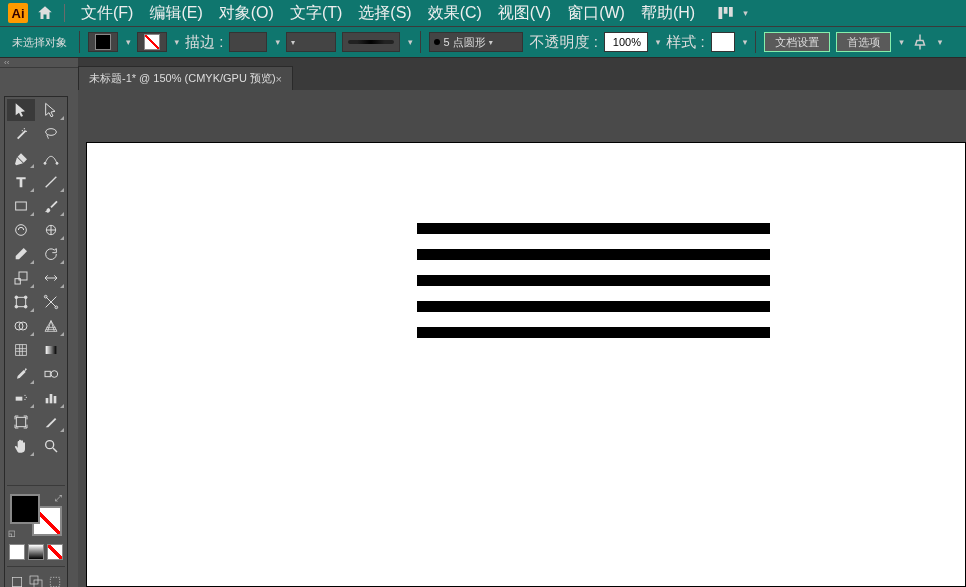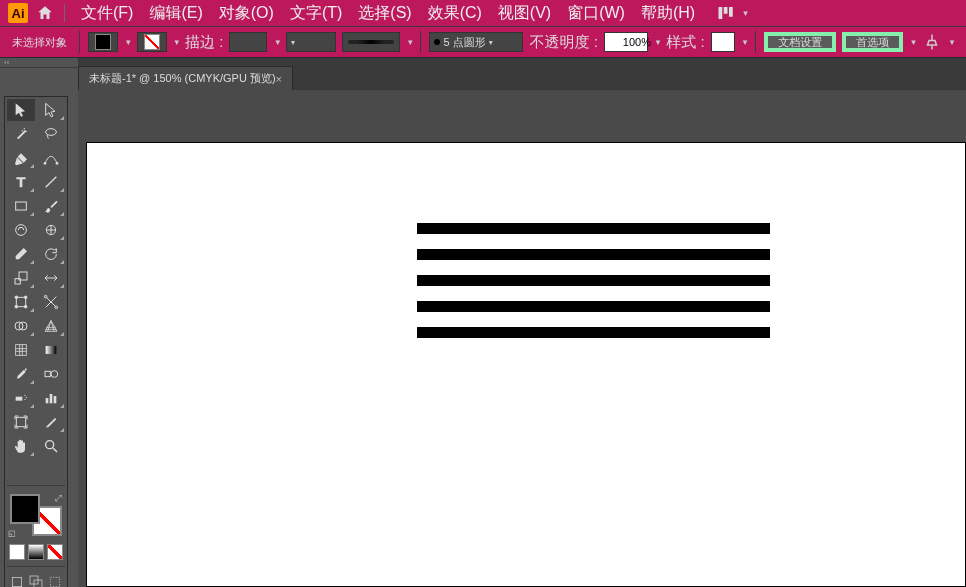--- a/index.html
+++ b/index.html
@@ -1,39 +1,39 @@
 <!DOCTYPE html>
 <html><head>
 <meta charset="utf-8">
 <style>
 * { margin:0; padding:0; box-sizing:border-box; font-family:"Microsoft YaHei",Arial,sans-serif; user-select:none; }
 body { width:966px; height:587px; background:#4a4a4a; overflow:hidden; position:relative; }
-.menubar { height:26px; background:#be185d; display:flex; align-items:center; padding:0 8px; gap:4px; }
+.menubar { height:26px; background:#0f766e; display:flex; align-items:center; padding:0 8px; gap:4px; }
 .ai-logo { width:20px; height:20px; background:#ff9a00; color:#330000; font-weight:bold; font-size:13px; display:flex; align-items:center; justify-content:center; border-radius:2px; }
 .home-icon { width:18px; height:18px; display:flex; align-items:center; justify-content:center; color:#ddd; margin-left:4px; }
 .menu-sep { width:1px; height:18px; background:#6a6a6a; margin:0 6px; }
 .menu-item { color:#eee; font-size:16px; padding:3px 6px; cursor:pointer; }
 .workspace-icon { width:22px; height:16px; display:flex; align-items:center; justify-content:center; color:#ddd; margin-left:10px; }
 .chev { font-size:9px; color:#ccc; margin-left:2px; }
-.controlbar { height:32px; background:#be185d; border-top:1px solid #3a3a3a; border-bottom:1px solid #2a2a2a; display:flex; align-items:center; padding:0 8px; gap:6px; font-size:11px; color:#ddd; }
+.controlbar { height:32px; background:#0f766e; border-top:1px solid #3a3a3a; border-bottom:1px solid #2a2a2a; display:flex; align-items:center; padding:0 8px; gap:6px; font-size:11px; color:#ddd; }
 .status-text { color:#ddd; font-size:11px; padding:0 4px; }
 .cb-sep { width:1px; height:22px; background:#3a3a3a; margin:0 2px; }
 .swatch-fill { width:30px; height:20px; background:#444; border:1px solid #333; display:flex; align-items:center; justify-content:center; position:relative; }
 .swatch-fill .inner { width:16px; height:16px; background:#000; border:1px solid #888; }
 .swatch-stroke { width:30px; height:20px; background:#444; border:1px solid #333; display:flex; align-items:center; justify-content:center; }
 .no-stroke { width:16px; height:16px; border:1px solid #888; background:#fff; position:relative; }
 .no-stroke::after { content:""; position:absolute; left:0; top:0; width:100%; height:100%; background:linear-gradient(to top right, transparent 45%, red 45%, red 55%, transparent 55%); }
 .cb-label { font-size:15px; color:#ddd; }
 .num-input { width:38px; height:20px; background:#444; border:1px solid #333; color:#ddd; display:flex; align-items:center; justify-content:flex-end; padding-right:4px; font-size:11px; }
 .dropdown { height:20px; background:#444; border:1px solid #333; display:flex; align-items:center; padding:0 4px; gap:3px; font-size:11px; }
 .dropdown .dd-chev { font-size:8px; color:#ccc; }
 .brush-preview { width:58px; height:20px; background:#444; border:1px solid #333; display:flex; align-items:center; justify-content:center; }
 .brush-line { width:46px; height:4px; background:linear-gradient(to right, #222 0%, #222 20%, #000 50%, #222 80%, #222 100%); border-radius:50px; }
-.opacity-input { width:44px; height:20px; background:#fff; border:1px solid #333; color:#000; font-size:11px; display:flex; align-items:center; padding-left:18px; }
-.btn { height:20px; padding:0 10px; background:#5a5a5a; border:4px solid #86efac; color:#ddd; font-size:11px; display:flex; align-items:center; }
+.opacity-input { width:44px; height:20px; background:#fff; border:1px solid #333; color:#000; font-size:11px; display:flex; align-items:center; padding-left:8px; }
+.btn { height:20px; padding:0 10px; background:#5a5a5a; border:1px solid #86efac; color:#ddd; font-size:11px; display:flex; align-items:center; }
 .pin-icon { width:20px; height:20px; display:flex; align-items:center; justify-content:center; color:#ccc; }
 .dock-area { position:absolute; left:0; top:58px; width:78px; height:529px; background:#535353; display:flex; flex-direction:column; }
 .dock-collapse { height:10px; border-bottom:1px solid #3a3a3a; display:flex; align-items:center; justify-content:flex-start; padding-left:4px; color:#aaa; font-size:8px; }
 .tabstrip { height:32px; background:#3a3a3a; display:flex; align-items:flex-end; padding-left:78px; }
 .doc-tab { height:24px; background:#4a4a4a; border:1px solid #2a2a2a; border-bottom:none; display:flex; align-items:center; padding:0 10px; gap:0; color:#ddd; font-size:11px; }
 .tab-close { color:#bbb; font-size:11px; cursor:pointer; }
 .toolbox { position:absolute; left:4px; top:96px; width:64px; background:#535353; border:1px solid #2a2a2a; padding:2px; display:flex; flex-wrap:wrap; gap:2px; }
 .tool { width:28px; height:22px; display:flex; align-items:center; justify-content:center; color:#ddd; position:relative; cursor:pointer; }
 .tool.active { background:#3a3a3a; }
 .tool .corner { position:absolute; right:1px; bottom:1px; width:0; height:0; border-left:4px solid transparent; border-bottom:4px solid #aaa; }

